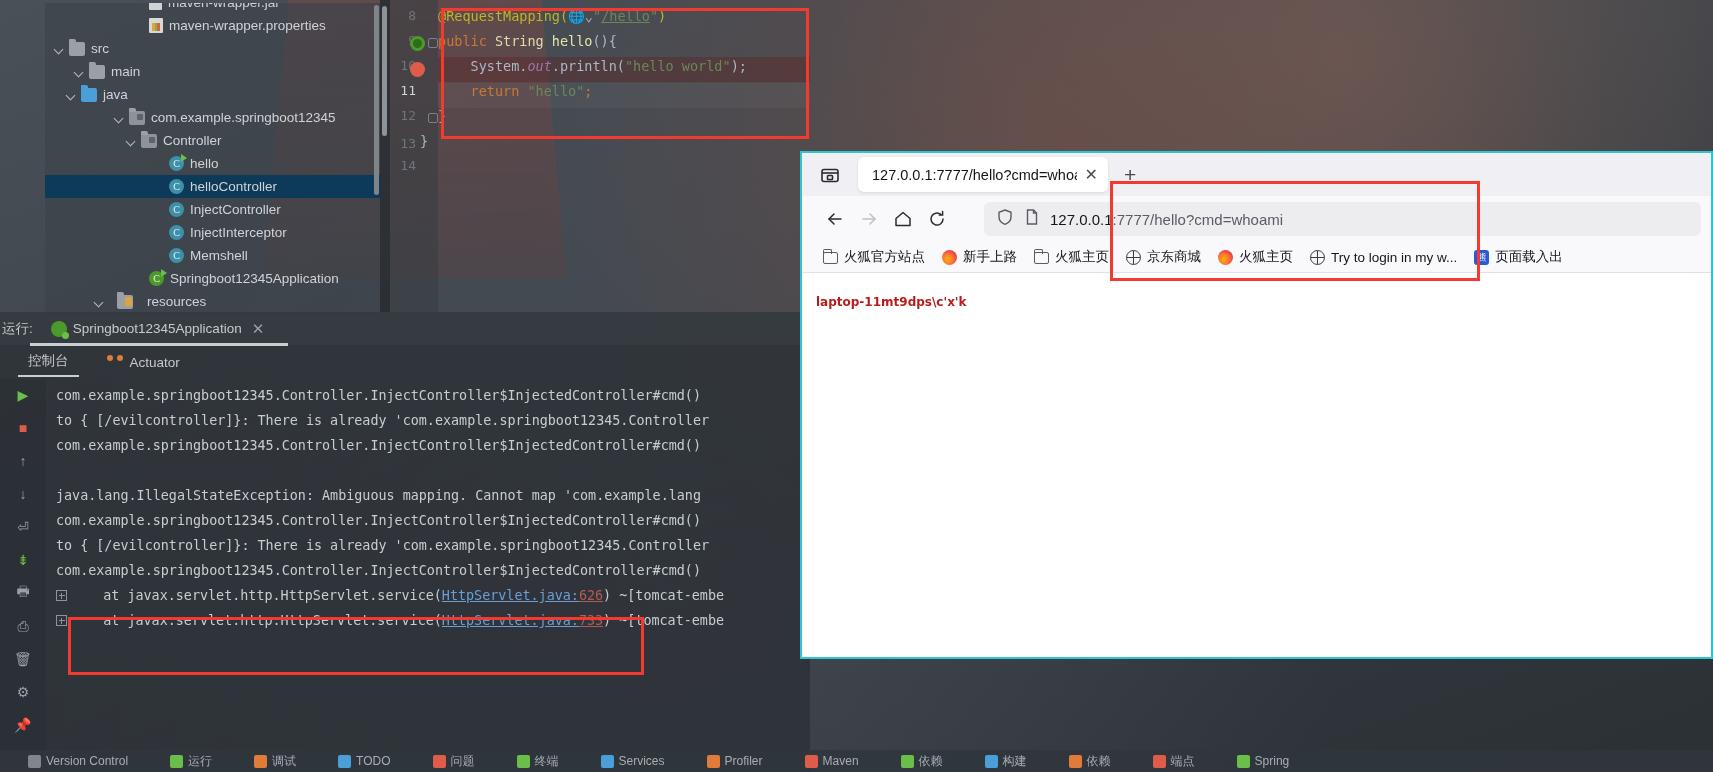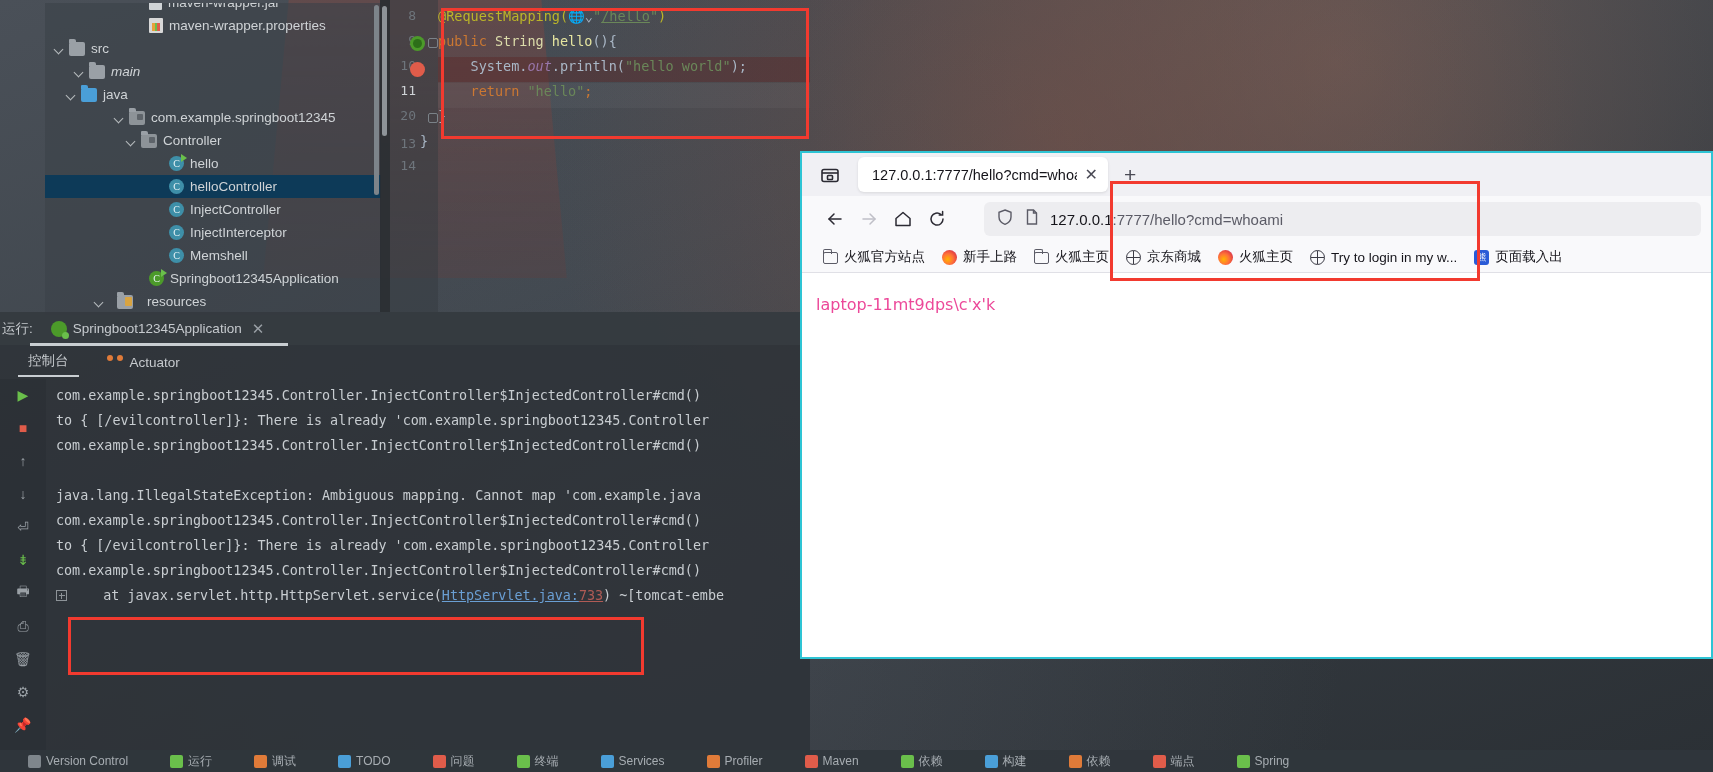--- a/index.html
+++ b/index.html
@@ -350,21 +350,21 @@
     color:#fff; font-size:9px; line-height:15px; text-align:center;
     font-family:"DejaVu Sans", sans-serif;
   }
   .ff-content {
     position:absolute; left:0; top:120px; width:100%; bottom:0;
     background:#ffffff;
     padding: 22px 0 0 14px;
   }
   .ff-text {
     font-family:"DejaVu Sans", sans-serif;
-    font-size:16px; color:#ec4899;
+    font-size:12px; color:#b91c1c;font-weight:bold;
   }
 </style>
 </head>
 <body>
 
 <div id="root">
 
   <div class="ide-bg"></div>
 
   <div class="tree">
@@ -377,21 +377,21 @@
         <div class="tree-row" style="padding-left: 88px;">
           <span class="chev blank"></span>
           <span class="picon"></span>
           <span>maven-wrapper.properties</span>
         </div>
         <div class="tree-row" style="padding-left: 8px;">
           <span class="chev"></span>
           <span class="ficon folder"></span>
           <span>src</span>
         </div>
-        <div class="tree-row" style="padding-left: 28px; font-style: italic;">
+        <div class="tree-row" style="padding-left: 28px;">
           <span class="chev"></span>
           <span class="ficon folder"></span>
           <span>main</span>
         </div>
         <div class="tree-row" style="padding-left: 20px;">
           <span class="chev"></span>
           <span class="ficon folder blue"></span>
           <span>java</span>
         </div>
         <div class="tree-row" style="padding-left: 68px;">
@@ -449,21 +449,21 @@
       <div class="thumb"></div>
     </div>
 
     <div class="hl-row" style="top:57px"></div>
     <div class="cur-row" style="top:83px"></div>
 
     <div class="ln" style="top:8px">8</div>
     <div class="ln" style="top:33px">9</div>
     <div class="ln" style="top:58px">10</div>
     <div class="ln cur" style="top:83px">11</div>
-    <div class="ln" style="top:108px">20</div>
+    <div class="ln" style="top:108px">12</div>
     <div class="ln" style="top:136px">13</div>
     <div class="ln" style="top:158px">14</div>
 
     <div class="gut-icon green" style="top:36px"></div>
     <div class="gut-icon red" style="top:62px"></div>
     <div class="fold" style="top:38px"></div>
     <div class="fold" style="top:113px"></div>
 
     <div class="codeline" style="top:8px"><span class="anno">@RequestMapping(</span><span class="pl">🌐⌄</span><span class="str">"</span><span class="lnk">/hello</span><span class="str">"</span><span class="anno">)</span></div>
     <div class="codeline" style="top:33px"><span class="kw">public</span> <span class="ty">String</span> <span class="mname">hello</span><span class="pl">(){</span></div>
@@ -508,24 +508,25 @@
       <span class="gbtn">🗑</span>
       <span class="gbtn">⚙</span>
       <span class="gbtn">📌</span>
     </div>
 
     <div class="console" id="console-lines">
         <div class="cline">com.example.springboot12345.Controller.InjectController$InjectedController#cmd()</div>
         <div class="cline">to { [/evilcontroller]}: There is already 'com.example.springboot12345.Controller</div>
         <div class="cline">com.example.springboot12345.Controller.InjectController$InjectedController#cmd()</div>
         <div class="cline"></div>
-        <div class="cline">java.lang.IllegalStateException: Ambiguous mapping. Cannot map 'com.example.java</div>
+        <div class="cline">java.lang.IllegalStateException: Ambiguous mapping. Cannot map 'com.example.lang</div>
         <div class="cline">com.example.springboot12345.Controller.InjectController$InjectedController#cmd()</div>
         <div class="cline">to { [/evilcontroller]}: There is already 'com.example.springboot12345.Controller</div>
         <div class="cline">com.example.springboot12345.Controller.InjectController$InjectedController#cmd()</div>
+        <div class="cline"><span class="plus"></span>    at javax.servlet.http.HttpServlet.service(<span class="clink">HttpServlet.java:</span><span class="clink num">626</span>) ~[tomcat-embe</div>
         <div class="cline"><span class="plus"></span>    at javax.servlet.http.HttpServlet.service(<span class="clink">HttpServlet.java:</span><span class="clink num">733</span>) ~[tomcat-embe</div>
       </div>
   </div>
 
   <div class="redbox" style="left:68px; top:617px; width:576px; height:58px;"></div>
 
   <div class="bottombar" id="bottom-bar">
       <div class="bb-item">
         <span class="bb-ico "></span>
         <span>Version Control</span>

